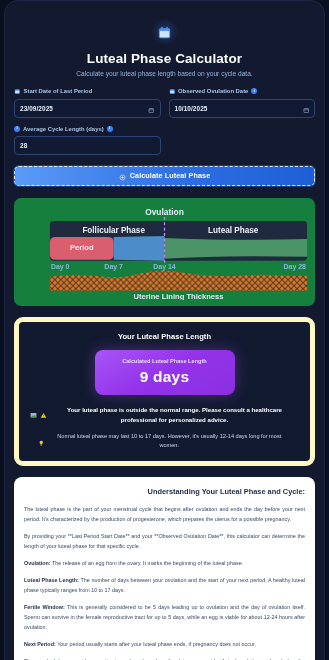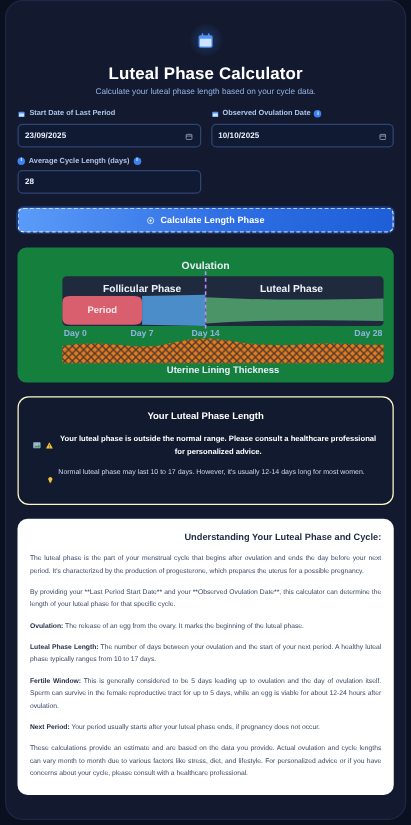--- a/index.html
+++ b/index.html
@@ -120,21 +120,21 @@
     background: #15803d;
     border-radius: 7px;
     padding: 7px 8px 6px 8px;
   }
   .chart-svg { display: block; width: 100%; height: auto; }
 
   
   .result-card {
     margin-top: 11px;
     background: #121a30;
-    border: 1px solid #fef9c3;
+    border: 5px solid #fef9c3;
     border-radius: 9px;
     padding: 10px 9px 11px 9px;
   }
   .result-heading {
     text-align: center;
     color: #ffffff;
     font-size: 7.6px;
     font-weight: bold;
     margin-bottom: 9px;
   }
@@ -287,21 +287,21 @@
       <div class="field"></div>
     </div>
 
     <div class="cta">
       <span>
         <svg width="7" height="7" viewBox="0 0 24 24" fill="none" stroke="#ffffff" stroke-width="2">
           <circle cx="12" cy="12" r="8.5"></circle>
           <path d="M12 7.5v9M7.5 12h9"></path>
         </svg>
       </span>
-      <span class="cta-label">Calculate Length Phase</span>
+      <span class="cta-label">Calculate Luteal Phase</span>
     </div>
 
     <div class="chart-card">
       <svg class="chart-svg" viewBox="0 0 286 96">
         <defs>
           <pattern id="hatch" width="6" height="6" patternUnits="userSpaceOnUse">
             <rect width="6" height="6" fill="#e07b1f"></rect>
             <path d="M0 0l6 6M6 0l-6 6" stroke="#1b2133" stroke-width="1.1" opacity="0.75"></path>
           </pattern>
         </defs>
@@ -327,20 +327,26 @@
         <text x="143" y="64" text-anchor="middle" font-family="Liberation Sans, sans-serif" font-size="7" font-weight="bold" fill="#8fb4e2">Day 14</text>
         <text x="285" y="64" text-anchor="end" font-family="Liberation Sans, sans-serif" font-size="7" font-weight="bold" fill="#8fb4e2">Day 28</text>
 
         <path d="M28 72 L40 70.5 L56 70 L72 71 L88 72.5 L104 72 L118 69 L132 66.5 L146 66 L160 67.5 L176 70 L192 71 L208 71.5 L224 70.5 L240 70 L258 70.5 L272 71 L286 71 L286 86 L28 86 Z" fill="url(#hatch)"></path>
         <text x="157" y="94" text-anchor="middle" font-family="Liberation Sans, sans-serif" font-size="7.6" font-weight="bold" fill="#e6ecf8">Uterine Lining Thickness</text>
       </svg>
     </div>
 
     <div class="result-card">
       <div class="result-heading">Your Luteal Phase Length</div>
+      <div class="badge-wrap">
+        <div class="result-badge">
+          <div class="badge-cap">Calculated Luteal Phase Length</div>
+          <div class="badge-val">9 days</div>
+        </div>
+      </div>
 
       <div class="warn-line">
         <span>
           <svg width="7" height="7" viewBox="0 0 24 24">
             <rect x="2" y="3" width="20" height="16" rx="2" fill="#9fb4cf"></rect>
             <path d="M4 17l5-6 4 4 4-6 3 4v4z" fill="#3f9b52"></path>
           </svg>
         </span>
         <span>
           <svg width="7" height="7" viewBox="0 0 24 24">

